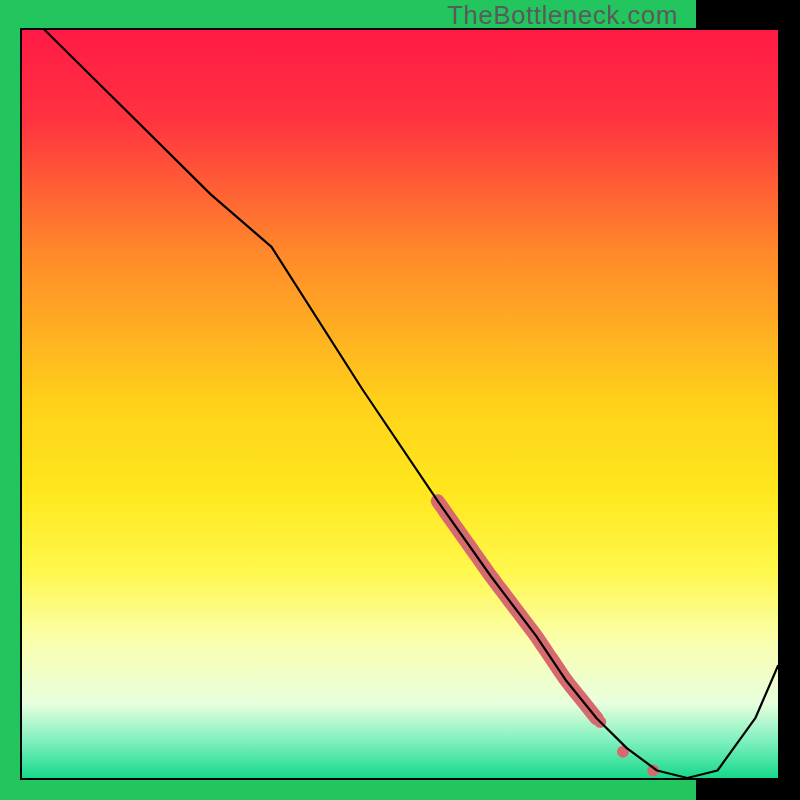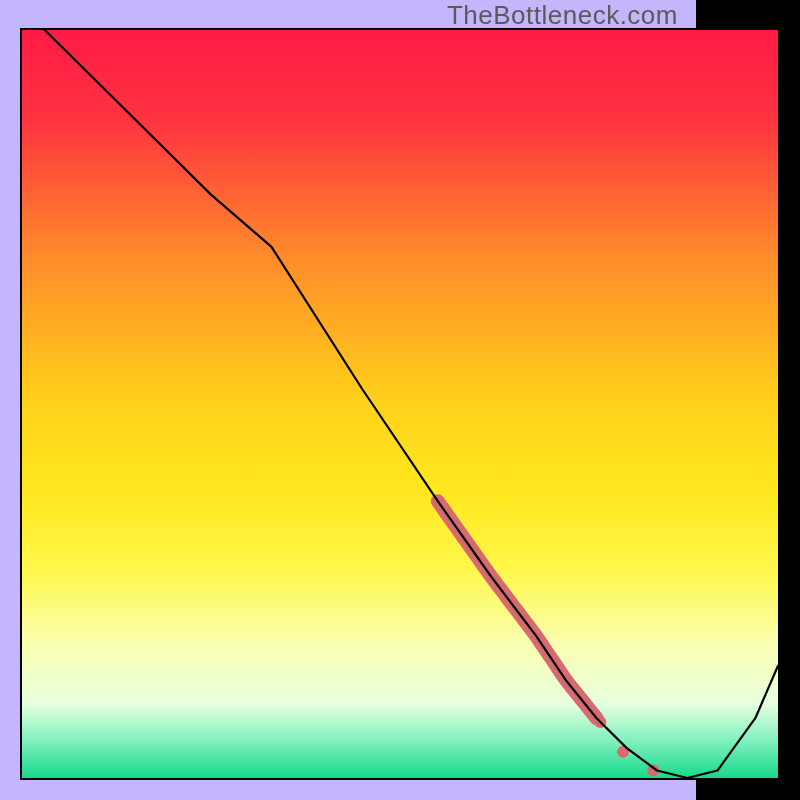--- a/index.html
+++ b/index.html
@@ -8,21 +8,21 @@
     width: 800px;
     height: 800px;
     background: #000;
     overflow: hidden;
   }
   .frame {
     position: absolute;
     left: 0; top: 0;
     width: 696px;
     height: 800px;
-    background: #c4b5fd;
+    background: #22c55e;
   }
   .watermark {
     position: absolute;
     top: 0;
     right: 18px;
     color: #5a5a5a;
     font-family: Arial, Helvetica, sans-serif;
     font-size: 26px;
     letter-spacing: 0.5px;
     user-select: none;

